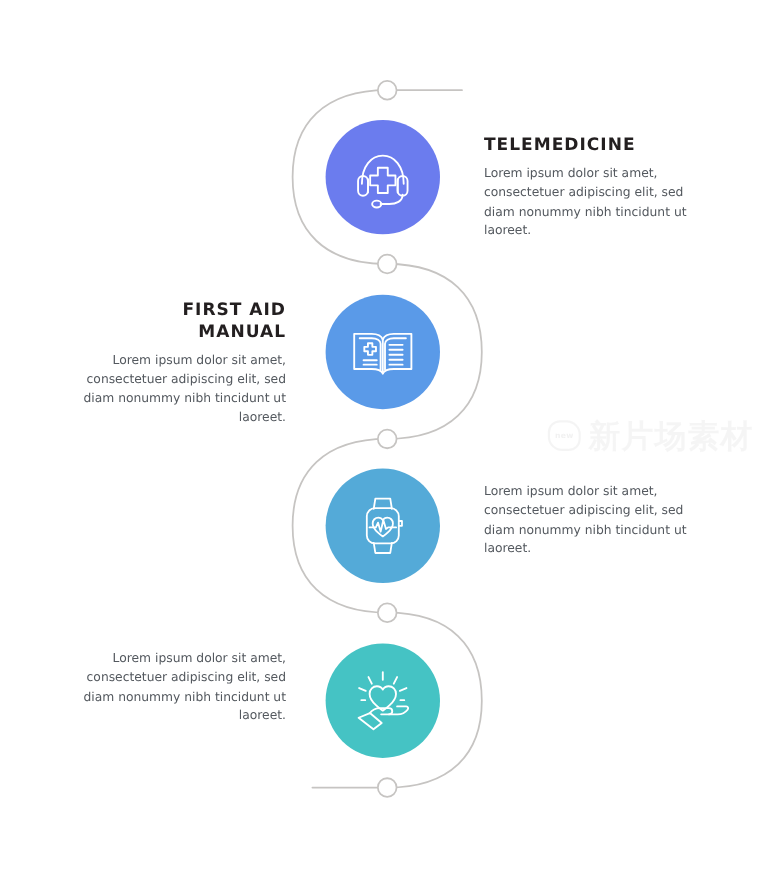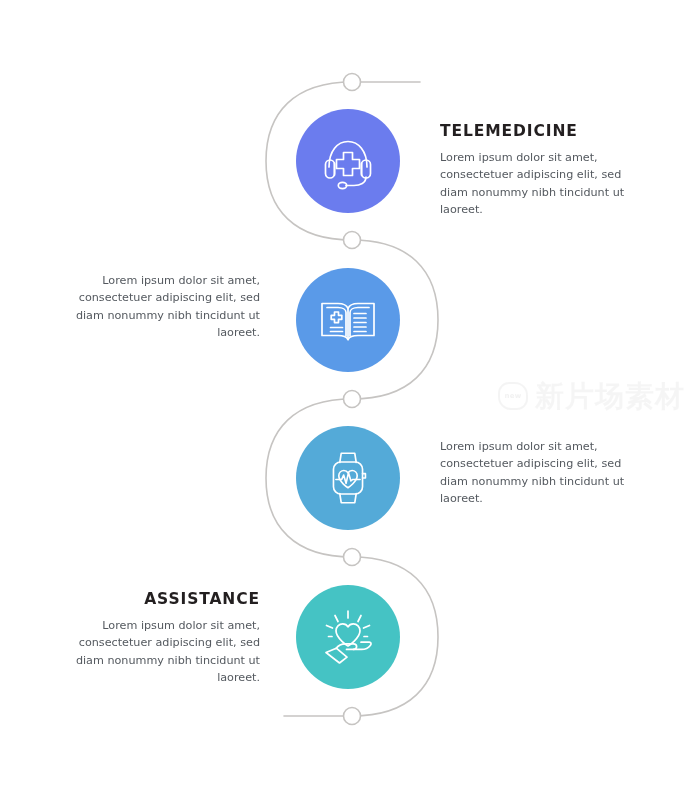--- a/index.html
+++ b/index.html
@@ -157,20 +157,22 @@
       <path d="M 14.5 43.5 L 26.5 43.5"></path>
 
       <path d="M 38 25.5 L 50 25.5"></path>
       <path d="M 38 30 L 50 30"></path>
       <path d="M 38 34.5 L 50 34.5"></path>
       <path d="M 38 39 L 50 39"></path>
       <path d="M 38 43.5 L 50 43.5"></path>
     </svg>
   </div>
   <div class="step-text left" style="left:70px; top:272px;">
+    <div class="step-title">FIRST AID
+MANUAL</div>
     <div class="step-desc">Lorem ipsum dolor sit amet, consectetuer adipiscing elit, sed diam nonummy nibh tincidunt ut laoreet.</div>
   </div>
 
   <div class="step-circle" id="circle-3" style="left: 296px; top: 426px; background: rgb(84, 170, 216);">
     <svg width="62" height="62" viewBox="0 0 64 64" fill="none" stroke="#ffffff" stroke-width="1.7" stroke-linecap="round" stroke-linejoin="round">
 
       <path d="M 23.5 16 L 25 6.5 L 39 6.5 L 40.5 16"></path>
 
       <path d="M 23.5 48 L 25 57.5 L 39 57.5 L 40.5 48"></path>
 
@@ -209,21 +211,20 @@
       <path d="M 20 43.5 C 22.5 40 26 38.8 29.5 38.8 L 37.5 38.8
                C 39.3 38.8 40.6 40 40.6 41.6 C 40.6 43.2 39.3 44.4 37.5 44.4
                L 30.5 44.4"></path>
       <path d="M 37.5 44.4 L 45.5 44.4 C 49.5 44.4 52.5 42.8 54.5 40.2
                C 55.6 38.8 55 37.2 53.3 37.2 L 45 37.2"></path>
 
       <path d="M 20.3 43.2 L 31 52.2 L 23.5 58 L 10 47.5 Z"></path>
     </svg>
   </div>
   <div class="step-text left" style="left:70px; top:590px;">
-    <div class="step-title">ASSISTANCE</div>
     <div class="step-desc">Lorem ipsum dolor sit amet, consectetuer adipiscing elit, sed diam nonummy nibh tincidunt ut laoreet.</div>
   </div>
 
   <div id="watermark">
     <div class="wm-badge">new</div>
     <div class="wm-text">新片场素材</div>
   </div>
 
 </div>
 

